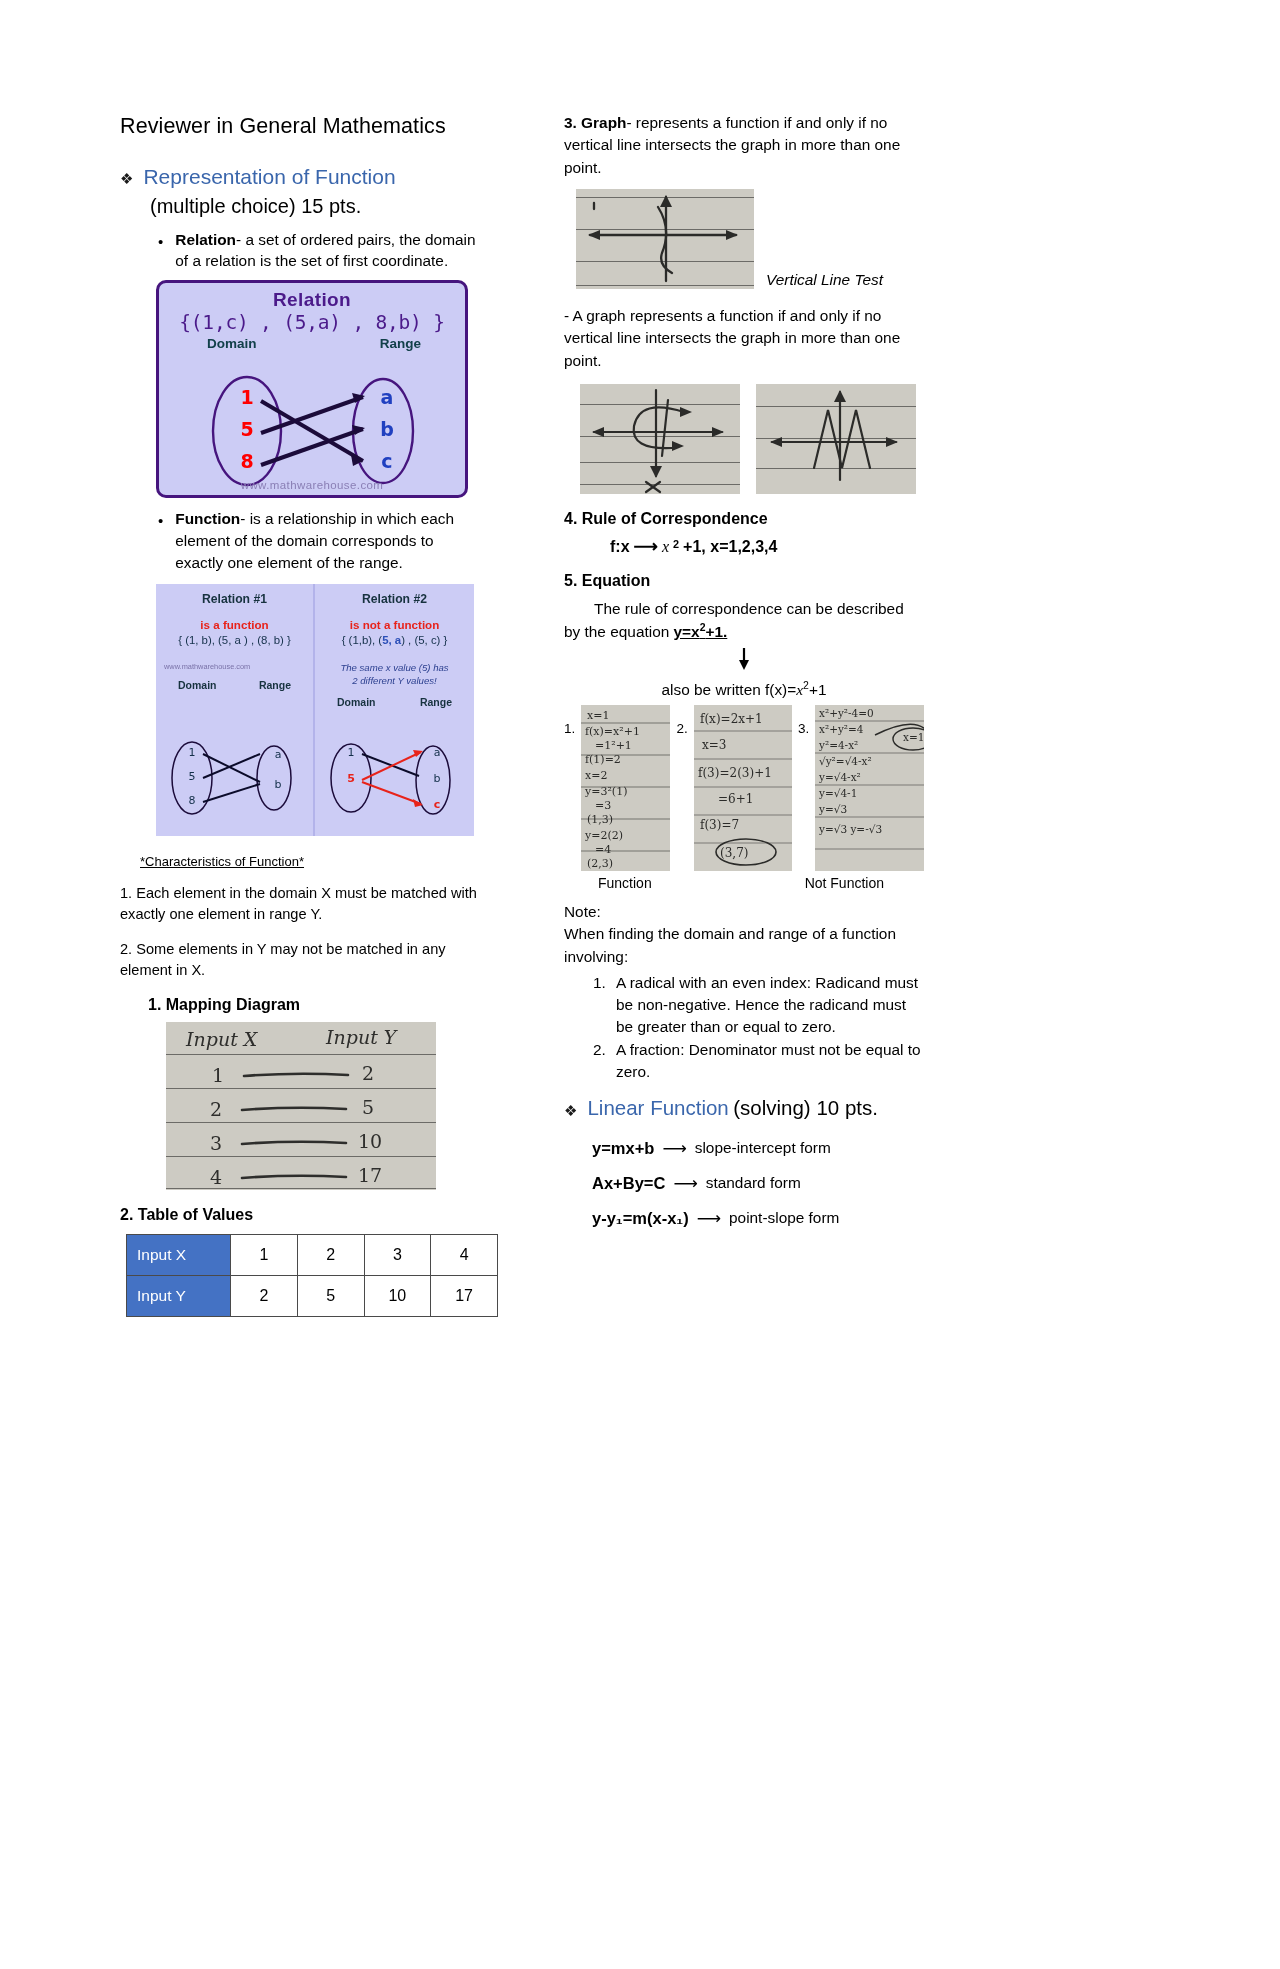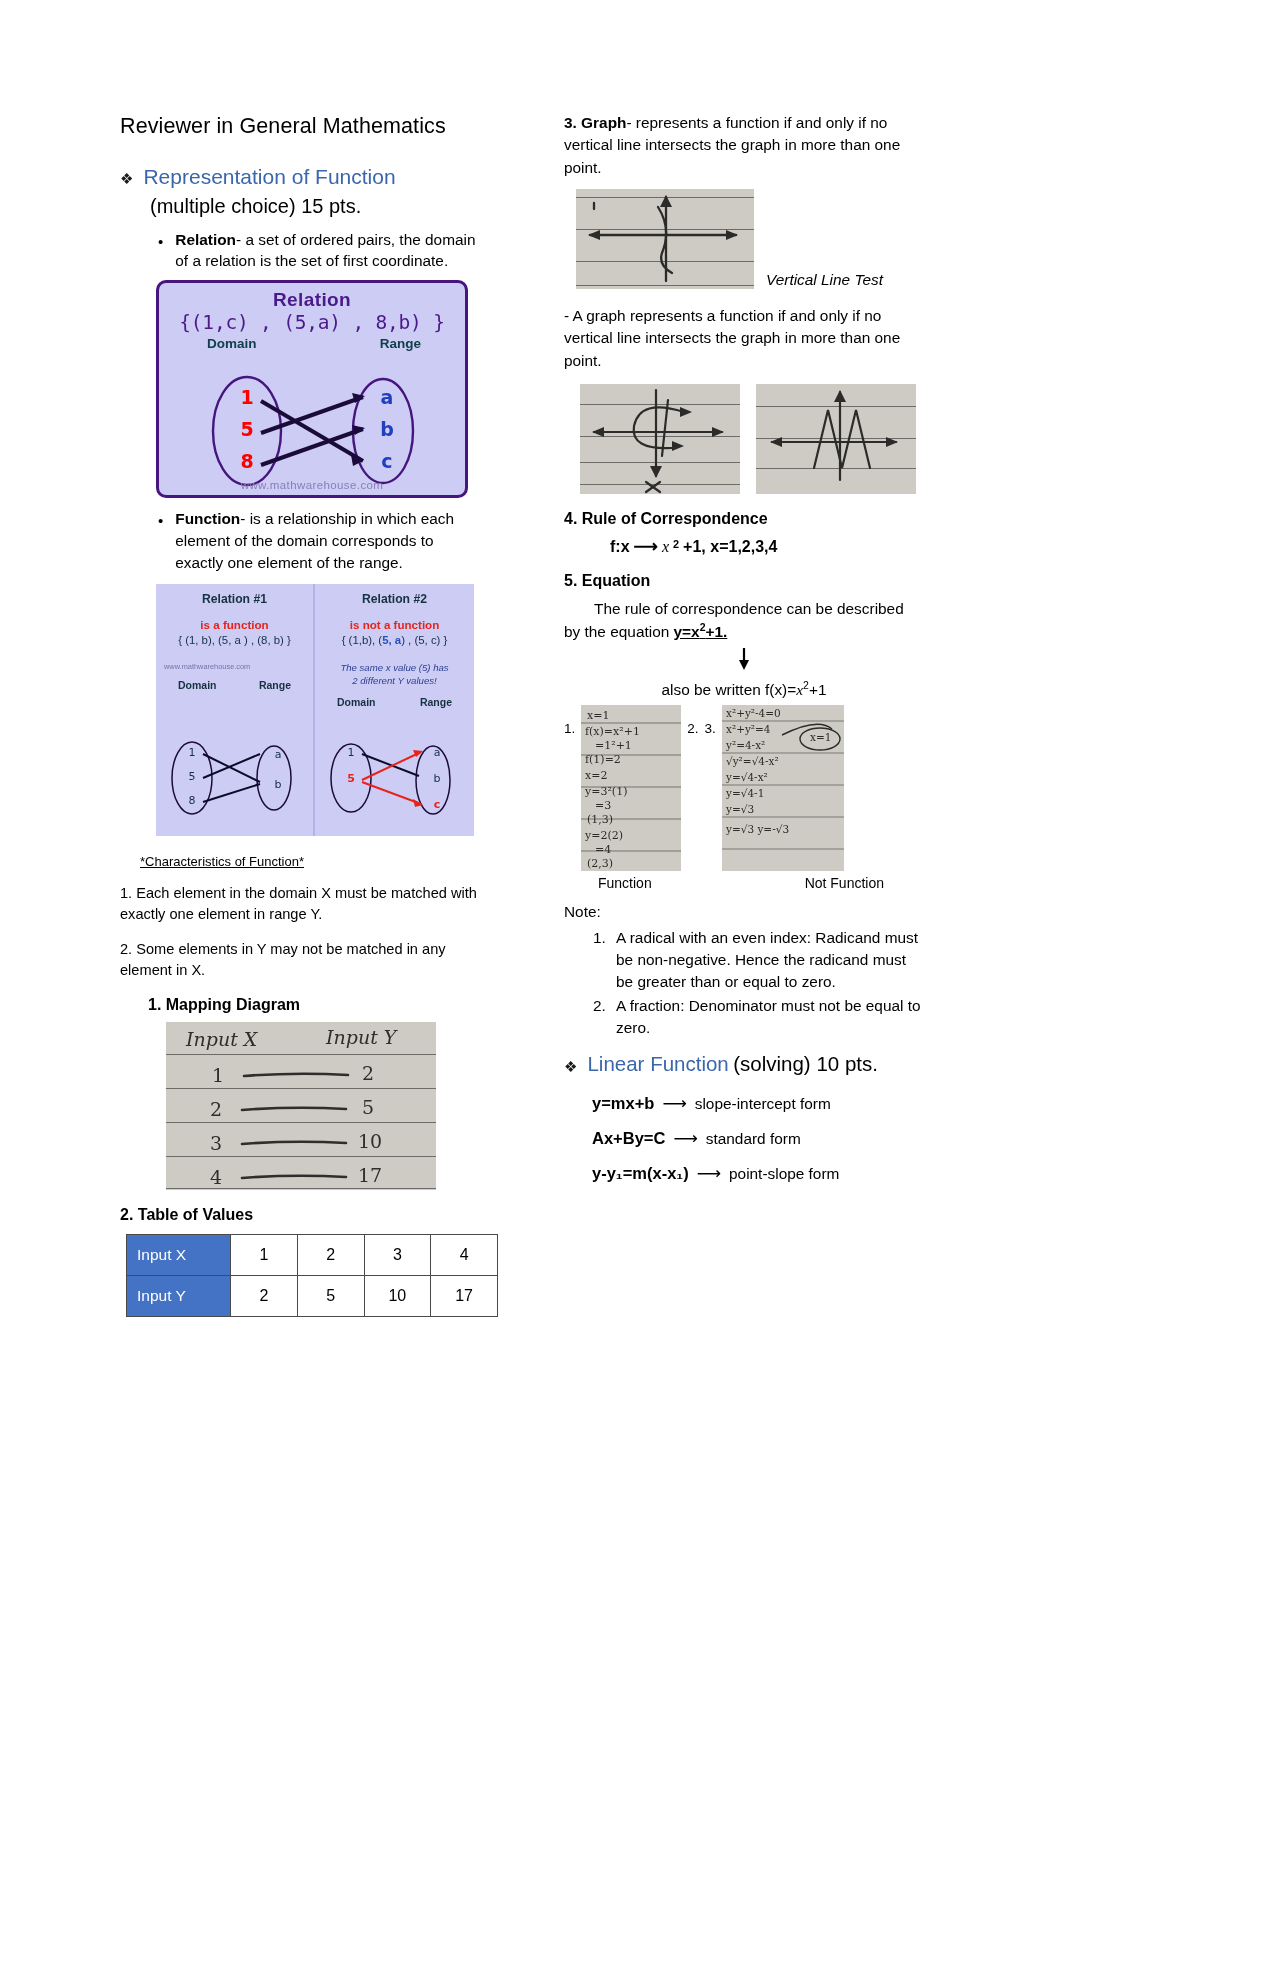--- a/index.html
+++ b/index.html
@@ -634,20 +634,40 @@
               <g stroke="#2b2b29" stroke-width="1" opacity=".55">
                 <path d="M0,18 L100,18"></path>
                   <path d="M0,50 L100,50"></path>
                   <path d="M0,82 L100,82"></path>
                   <path d="M0,114 L100,114"></path>
                   <path d="M0,146 L100,146"></path>
               </g>
             </svg>
           </div>
           <span class="calcnum">2.</span>
+          <div class="photo paper" style="width:110px;height:166px;">
+            <svg width="110" height="166" viewBox="0 0 110 166">
+              <g font-family="DejaVu Serif" font-size="12" fill="#2b2b29">
+                <text x="6" y="18">f(x)=2x+1</text>
+                <text x="8" y="44">x=3</text>
+                <text x="4" y="72">f(3)=2(3)+1</text>
+                <text x="24" y="98">=6+1</text>
+                <text x="6" y="124">f(3)=7</text>
+                <text x="26" y="152">(3,7)</text>
+              </g>
+              <g stroke="#2b2b29" stroke-width="1" opacity=".5">
+                <path d="M0,26 L110,26"></path>
+                  <path d="M0,54 L110,54"></path>
+                  <path d="M0,82 L110,82"></path>
+                  <path d="M0,110 L110,110"></path>
+                  <path d="M0,138 L110,138"></path>
+              </g>
+              <ellipse cx="52" cy="147" rx="30" ry="13" fill="none" stroke="#2b2b29" stroke-width="1.6"></ellipse>
+            </svg>
+          </div>
           <span class="calcnum">3.</span>
           <div class="photo paper" style="width:122px;height:166px;">
             <svg width="122" height="166" viewBox="0 0 122 166">
               <g font-family="DejaVu Serif" font-size="10.5" fill="#2b2b29">
                 <text x="4" y="12">x²+y²-4=0</text>
                 <text x="4" y="28">x²+y²=4</text>
                 <text x="4" y="44">y²=4-x²</text>
                 <text x="4" y="60">√y²=√4-x²</text>
                 <text x="4" y="76">y=√4-x²</text>
                 <text x="4" y="92">y=√4-1</text>
@@ -667,20 +687,21 @@
             </svg>
           </div>
         </div>
         <div class="calccap">
           <span>Function</span>
           <span>Not Function</span>
         </div>
 
         <div class="note-block">
           <div>Note:</div>
+          <div>When finding the domain and range of a function involving:</div>
         </div>
         <ol class="ol-note">
           <li>A radical with an even index: Radicand must be non-negative. Hence the radicand must be greater than or equal to zero.</li>
           <li>A fraction: Denominator must not be equal to zero.</li>
         </ol>
 
         <div class="lin-head">
           <span class="diamond-bullet">❖</span>
           <span><span class="lin-blue">Linear Function</span> <span class="lin-black">(solving) 10 pts.</span></span>
         </div>

